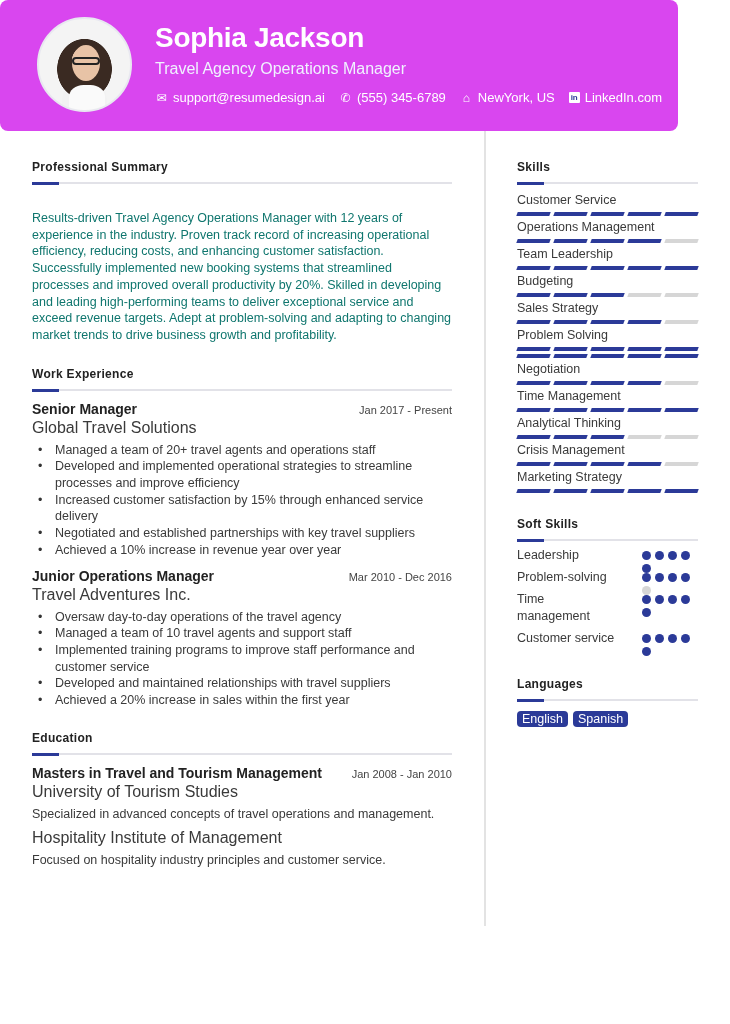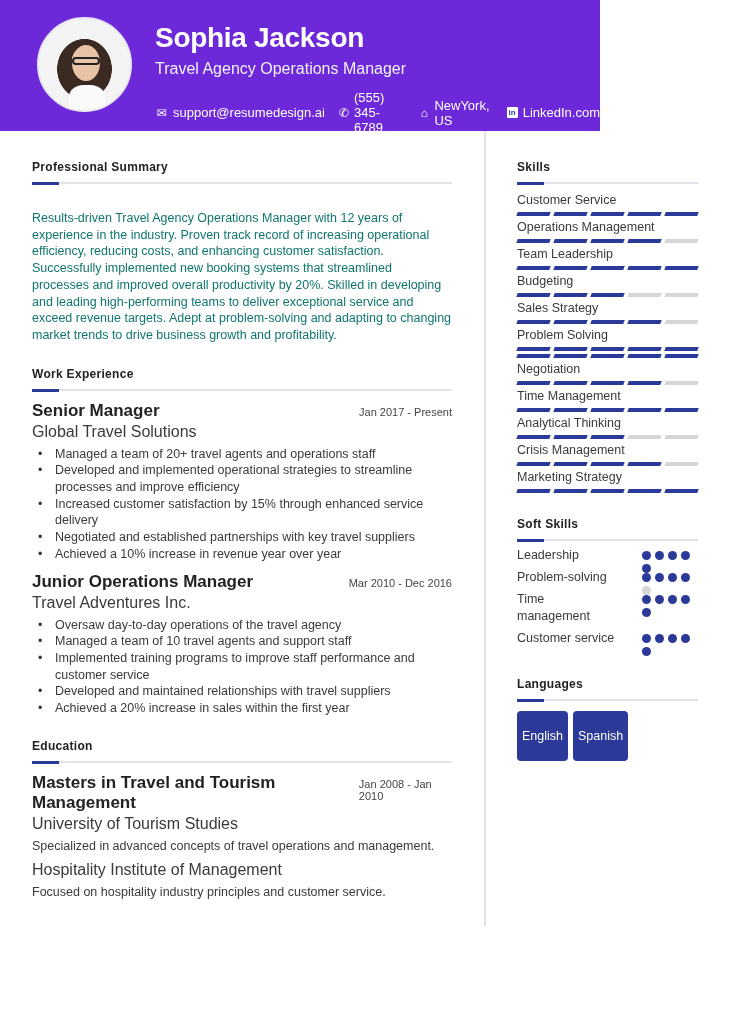--- a/index.html
+++ b/index.html
@@ -1,19 +1,19 @@
 <!DOCTYPE html>
 <html><head>
 <meta charset="utf-8">
 <style>
   * { box-sizing: border-box; margin: 0; padding: 0; }
   html, body { width: 730px; height: 1024px; background: #ffffff; overflow: hidden; }
   body { font-family: "Liberation Sans", "DejaVu Sans", sans-serif; color: #333; position: relative; }
 
-  .header { position: absolute; left: 0; top: 0; width: 600px; height: 131px; background: #6d28d9; color: #fff; }
+  .header { position: absolute; left: 0; top: 0; width: 678px; height: 131px; background: #d946ef; color: #fff; border-radius: 8px; }
   .avatar { position: absolute; left: 37px; top: 17px; width: 95px; height: 95px; border-radius: 50%; border: 2px solid #e8e8f0;
     background: radial-gradient(circle at 50% 45%, #e9c9b0 0 18%, transparent 19%),
                 radial-gradient(ellipse at 50% 55%, #3a2a22 0 42%, transparent 43%),
                 radial-gradient(ellipse at 50% 100%, #f2f2f2 0 35%, transparent 36%),
                 #f4f4f4; overflow: hidden; }
   .avatar .face { position: absolute; left: 33px; top: 26px; width: 28px; height: 36px; border-radius: 50%; background: #e8c3a6; }
   .avatar .glasses { position: absolute; left: 33px; top: 38px; width: 28px; height: 8px; border: 2px solid #222; border-radius: 4px; }
   .avatar .shirt { position: absolute; left: 30px; top: 66px; width: 36px; height: 30px; background: #fafafa; border-radius: 40% 40% 0 0; }
 
   .name { position: absolute; left: 155px; top: 22px; font-size: 28px; font-weight: bold; letter-spacing: -0.3px; }
@@ -29,21 +29,21 @@
   .right { position: absolute; left: 517px; top: 160px; width: 181px; }
 
   .sec-title { font-size: 12px; font-weight: bold; color: #222; letter-spacing: 0.3px; }
   .sec-rule { position: relative; height: 2px; background: #e2e2e8; margin-top: 8px; }
   .sec-rule::before { content: ""; position: absolute; left: 0; top: 0; width: 27px; height: 3px; background: #2B3A98; }
 
   .summary { font-size: 12.5px; line-height: 16.7px; color: #0f766e; margin-top: 26px; }
 
   .job { margin-top: 10px; }
   .row { display: flex; justify-content: space-between; align-items: baseline; }
-  .job-title { font-size: 17px; font-weight: bold; color: #222; }
+  .job-title { font-size: 14px; font-weight: bold; color: #222; }
   .job-date { font-size: 11px; color: #444; }
   .company { font-size: 16px; color: #3a3a3a; margin-top: 2px; }
   .bullets { list-style: none; margin-top: 5px; }
   .bullets li { font-size: 12.5px; line-height: 16.7px; color: #3a3a3a; padding-left: 23px; position: relative; }
   .bullets li::before { content: "•"; position: absolute; left: 6px; top: 0; color: #333; }
 
   .edu-desc { font-size: 12.5px; color: #3a3a3a; margin-top: 6px; }
 
   .skill { margin-top: 3px; }
   .skill-name { font-size: 12.5px; color: #3a3a3a; line-height: 17px; }
@@ -51,21 +51,21 @@
   .seg { width: 33px; height: 4px; background: #d6d6d6; transform: skewX(-20deg); }
   .seg.on { background: #2B3A98; }
 
   .soft { display: flex; justify-content: space-between; margin-top: 5px; }
   .soft-name { font-size: 12.5px; color: #3a3a3a; line-height: 17px; width: 100px; }
   .dots { width: 56px; display: flex; flex-wrap: wrap; gap: 4px; height: 17px; align-content: flex-start; padding-top: 4px; }
   .dot { width: 9px; height: 9px; border-radius: 50%; background: #d6d6d6; }
   .dot.on { background: #2B3A98; }
 
   .langs { display: flex; gap: 5px; margin-top: 10px; }
-  .lang { background: #2B3A98; color: #fff; font-size: 12.5px; padding: 18px 5px; border-radius: 4px; }
+  .lang { background: #2B3A98; color: #fff; font-size: 12.5px; padding: 1px 5px; border-radius: 4px; }
 </style>
 </head>
 <body>
 
 <div class="header">
   <div class="avatar">
     <div class="shirt"></div>
     <div class="face"></div>
     <div class="glasses"></div>
   </div>

